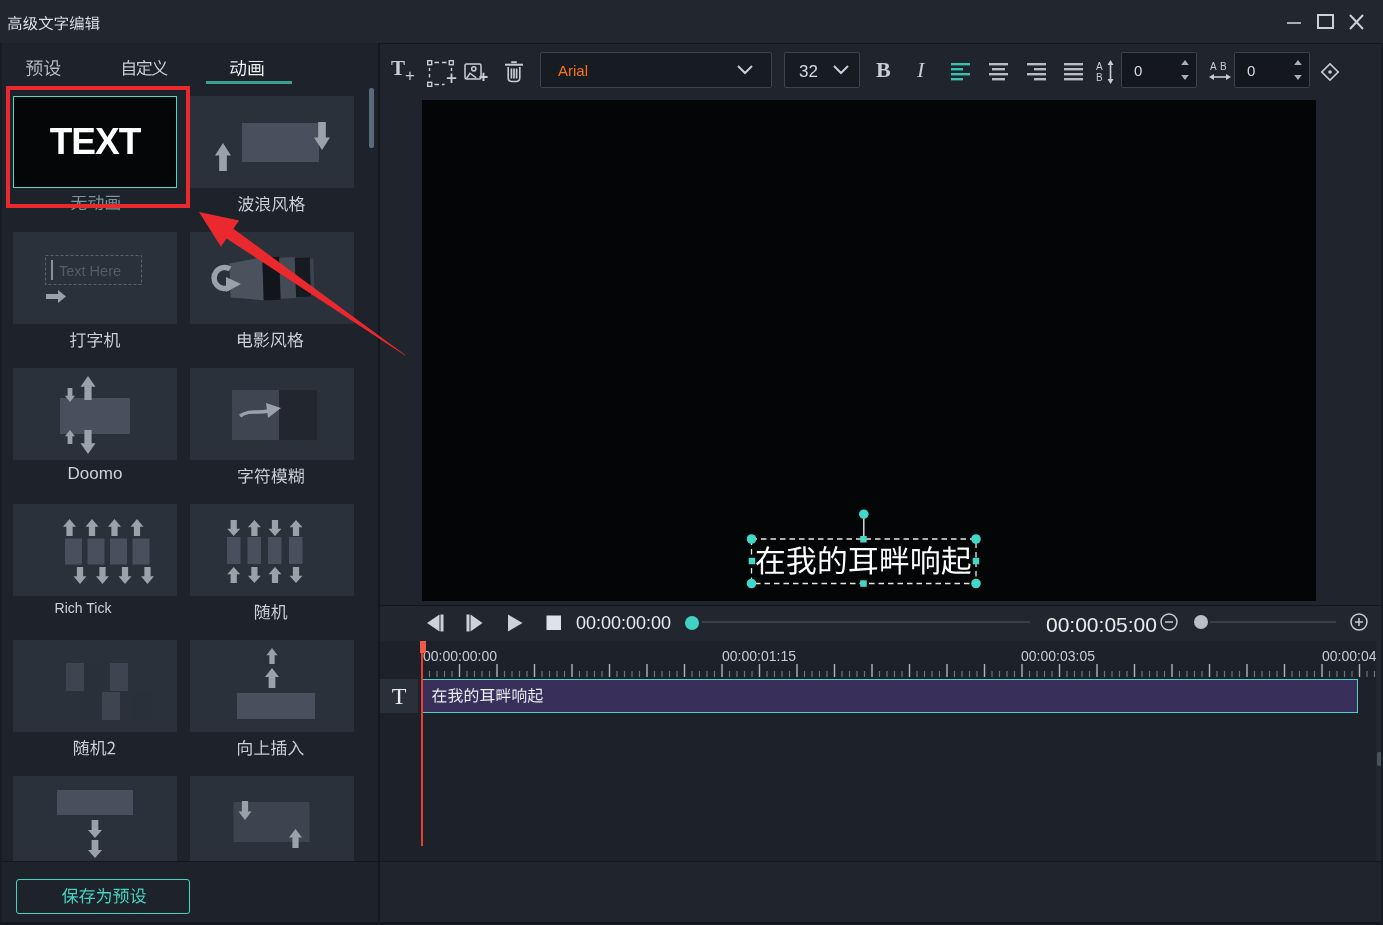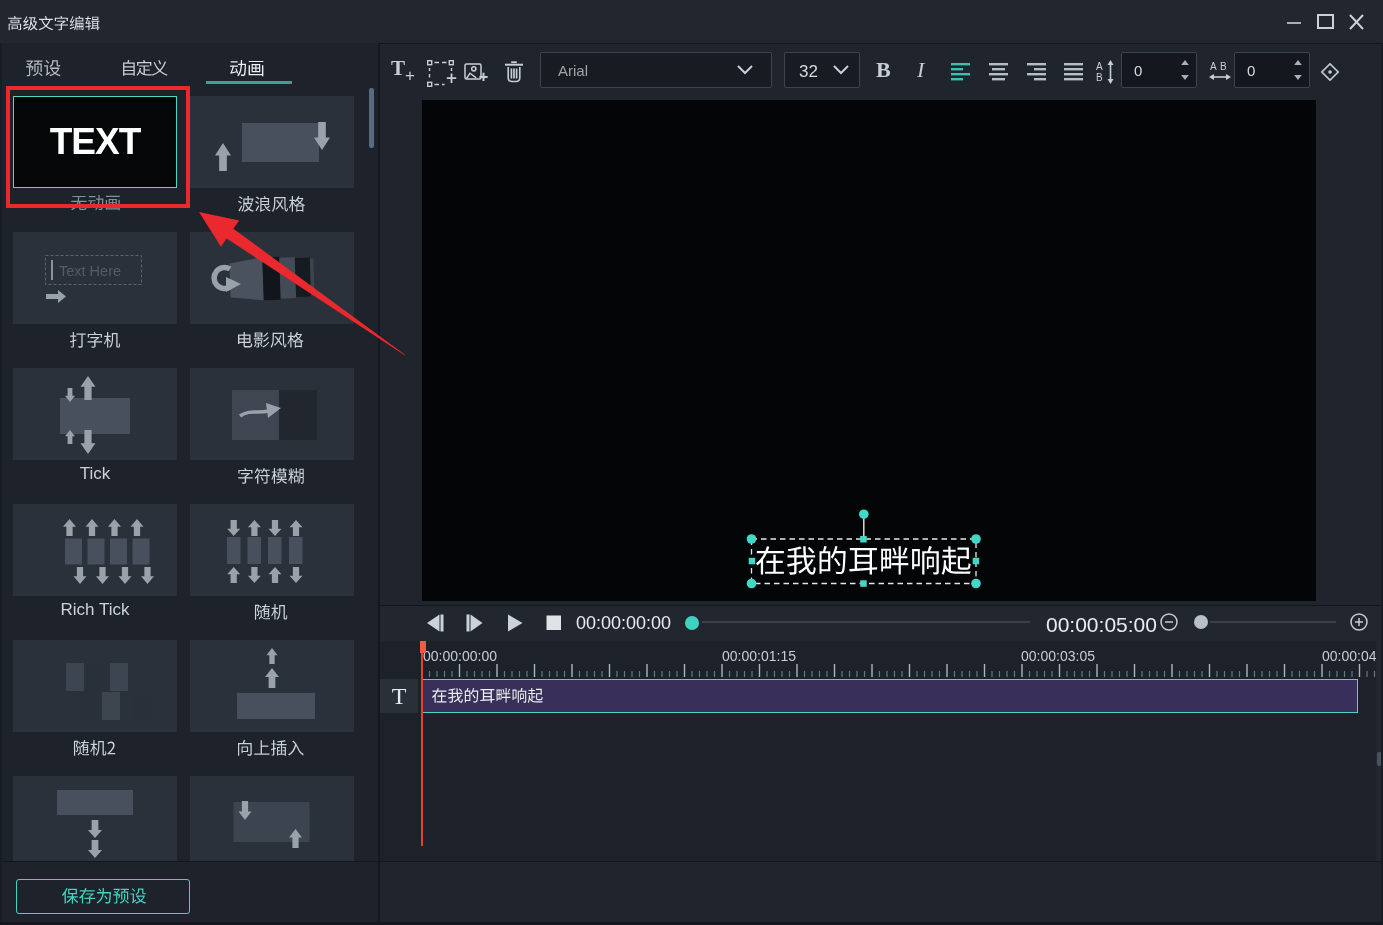--- a/index.html
+++ b/index.html
@@ -128,25 +128,25 @@
   </svg>
 <svg style="position:absolute;left:237.5px;top:196.0px;overflow:visible" width="67.0" height="15.9" viewBox="0.65 -14.42 66.96 15.89">
     <path d="M1.6 -13.2C2.6 -12.7 3.9 -11.8 4.5 -11.3L5.3 -12.3C4.6 -12.8 3.3 -13.6 2.3 -14.1ZM0.6 -8.6C1.7 -8.1 3 -7.3 3.7 -6.8L4.4 -7.8C3.7 -8.3 2.4 -9.1 1.4 -9.6ZM1.1 0.4 2.2 1.1C3.1 -0.4 4.1 -2.6 4.8 -4.4L3.8 -5.1C3 -3.2 1.9 -1 1.1 0.4ZM10.1 -10.6V-7.6H7.2V-10.6ZM6 -11.8V-7.5C6 -5 5.8 -1.7 4 0.7C4.3 0.8 4.8 1.1 5 1.3C6.7 -0.8 7.1 -4 7.2 -6.5H7.7C8.3 -4.7 9.2 -3.2 10.4 -1.9C9.2 -0.9 7.8 -0.2 6.3 0.3C6.5 0.6 6.9 1.1 7.1 1.4C8.6 0.9 10 0.1 11.3 -1C12.5 0 13.9 0.9 15.6 1.4C15.8 1 16.2 0.5 16.4 0.3C14.8 -0.2 13.4 -0.9 12.2 -1.9C13.4 -3.3 14.5 -5.1 15.1 -7.3L14.3 -7.7L14 -7.6H11.4V-10.6H14.6C14.3 -9.8 14 -9.1 13.7 -8.5L14.8 -8.2C15.3 -9 15.8 -10.4 16.3 -11.6L15.4 -11.9L15.1 -11.8H11.4V-14.3H10.1V-11.8ZM8.9 -6.5H13.5C13 -5 12.2 -3.8 11.3 -2.7C10.2 -3.8 9.4 -5.1 8.9 -6.5Z M18.5 -13C19.5 -12.4 20.6 -11.5 21.2 -10.9L22.1 -11.8C21.5 -12.4 20.3 -13.3 19.4 -13.8ZM17.7 -8.4C18.7 -7.9 20 -7.1 20.6 -6.5L21.4 -7.5C20.8 -8.1 19.5 -8.8 18.5 -9.3ZM18.1 0.2 19.2 0.9C20.1 -0.6 21.1 -2.6 21.8 -4.4L20.8 -5.1C20 -3.3 18.9 -1.1 18.1 0.2ZM30.5 -8.3V-6.4H24.2V-8.3ZM30.5 -9.4H24.2V-11.3H30.5ZM23 1.5C23.4 1.2 23.9 1 27.6 -0.3C27.5 -0.5 27.4 -1 27.4 -1.4L24.2 -0.4V-5.3H26.7C27.7 -2.2 29.6 0.2 32.5 1.2C32.7 0.9 33 0.4 33.3 0.1C31.9 -0.3 30.7 -1.1 29.8 -2.1C30.7 -2.7 31.7 -3.3 32.5 -4L31.7 -4.8C31 -4.3 30 -3.5 29.1 -3C28.6 -3.7 28.3 -4.5 27.9 -5.3H31.7V-12.4H28.4C28.2 -13 27.8 -13.8 27.4 -14.4L26.3 -14.1C26.6 -13.6 26.8 -13 27 -12.4H22.9V-0.9C22.9 -0.2 22.6 0.3 22.3 0.5C22.6 0.7 22.9 1.2 23 1.5Z M36.7 -13.5V-8.4C36.7 -5.7 36.5 -2 34.7 0.5C35 0.7 35.5 1.1 35.7 1.4C37.7 -1.3 38 -5.6 38 -8.4V-12.2H46.9C47 -3.4 47 1.2 49.2 1.2C50.1 1.2 50.4 0.4 50.5 -1.8C50.3 -2 49.9 -2.4 49.7 -2.7C49.6 -1.3 49.5 -0.1 49.3 -0.1C48.1 -0.1 48.1 -5.4 48.2 -13.5ZM44.4 -11C43.9 -9.7 43.3 -8.3 42.6 -7C41.7 -8.2 40.7 -9.3 39.8 -10.3L38.8 -9.8C39.8 -8.6 40.9 -7.2 41.9 -5.8C40.8 -4 39.5 -2.5 38.1 -1.6C38.4 -1.3 38.8 -0.9 39 -0.6C40.4 -1.6 41.6 -3.1 42.7 -4.8C43.8 -3.3 44.7 -1.9 45.3 -0.8L46.5 -1.5C45.8 -2.7 44.7 -4.3 43.4 -6C44.3 -7.4 44.9 -9.1 45.5 -10.7Z M60.8 -11.3H64.5C64 -10.3 63.3 -9.3 62.5 -8.4C61.7 -9.3 61 -10.1 60.6 -11ZM54.4 -14.3V-10.6H51.9V-9.4H54.3C53.8 -7.1 52.6 -4.4 51.5 -3C51.7 -2.7 52 -2.2 52.1 -1.9C53 -3 53.8 -4.8 54.4 -6.7V1.3H55.6V-7.2C56.2 -6.5 56.8 -5.6 57 -5.1L57.8 -6.1C57.5 -6.5 56.1 -8.2 55.6 -8.7V-9.4H57.6L57.2 -9.1C57.5 -8.9 58 -8.4 58.2 -8.2C58.8 -8.7 59.3 -9.4 59.9 -10C60.3 -9.2 60.9 -8.4 61.6 -7.7C60.2 -6.4 58.5 -5.5 56.8 -4.9C57.1 -4.7 57.4 -4.2 57.5 -3.9C58 -4.1 58.4 -4.2 58.9 -4.5V1.4H60V0.6H64.8V1.3H66V-4.6L66.8 -4.3C67 -4.6 67.4 -5.1 67.6 -5.4C65.9 -5.9 64.5 -6.7 63.3 -7.6C64.5 -8.9 65.5 -10.4 66.1 -12.1L65.3 -12.5L65.1 -12.4H61.4C61.7 -12.9 61.9 -13.4 62.1 -14L60.9 -14.3C60.2 -12.6 59.1 -10.9 57.9 -9.7V-10.6H55.6V-14.3ZM60 -0.5V-3.8H64.8V-0.5ZM59.7 -4.9C60.7 -5.4 61.6 -6.1 62.5 -6.8C63.3 -6.1 64.3 -5.4 65.4 -4.9Z" fill="#ccd2d9"></path>
   </svg>
 <svg style="position:absolute;left:70.0px;top:331.5px;overflow:visible" width="50.0" height="15.8" viewBox="0.66 -14.4 49.98 15.76">
     <path d="M3.4 -14.3V-10.8H0.8V-9.6H3.4V-6C2.4 -5.7 1.4 -5.5 0.7 -5.3L1.1 -4L3.4 -4.7V-0.3C3.4 -0.1 3.3 -0 3 -0C2.8 0 2.1 0 1.3 -0C1.4 0.3 1.6 0.9 1.7 1.2C2.9 1.2 3.6 1.2 4 1C4.5 0.7 4.6 0.4 4.6 -0.3V-5.1L7.2 -5.8L7 -7L4.6 -6.4V-9.6H7V-10.8H4.6V-14.3ZM7.1 -12.9V-11.6H12V-0.5C12 -0.2 11.8 -0.1 11.5 -0.1C11.1 -0.1 9.9 -0.1 8.6 -0.1C8.8 0.3 9.1 0.9 9.2 1.3C10.8 1.3 11.8 1.2 12.5 1C13.1 0.8 13.3 0.4 13.3 -0.5V-11.6H16.3V-12.9Z M24.8 -6.2V-5.1H18.2V-3.9H24.8V-0.2C24.8 0 24.7 0.1 24.4 0.1C24.1 0.1 23 0.1 21.9 0.1C22.1 0.4 22.3 1 22.4 1.3C23.9 1.3 24.8 1.3 25.4 1.1C26 0.9 26.2 0.5 26.2 -0.2V-3.9H32.8V-5.1H26.2V-5.7C27.7 -6.5 29.2 -7.7 30.2 -8.8L29.4 -9.4L29.1 -9.4H21V-8.2H27.8C26.9 -7.4 25.8 -6.7 24.8 -6.2ZM24.2 -14C24.5 -13.6 24.9 -13 25.1 -12.5H18.4V-9H19.6V-11.3H31.3V-9H32.6V-12.5H26.6C26.3 -13.1 25.9 -13.8 25.4 -14.4Z M42.5 -13.3V-7.9C42.5 -5.2 42.2 -1.8 39.9 0.5C40.2 0.7 40.7 1.1 40.9 1.4C43.4 -1.2 43.7 -5 43.7 -7.9V-12.1H46.9V-1.2C46.9 0.3 47 0.6 47.3 0.9C47.5 1.1 47.9 1.2 48.3 1.2C48.5 1.2 48.9 1.2 49.1 1.2C49.5 1.2 49.8 1.1 50 1C50.3 0.8 50.4 0.5 50.5 0C50.6 -0.4 50.6 -1.7 50.6 -2.7C50.3 -2.8 49.9 -3 49.7 -3.2C49.7 -2.1 49.6 -1.2 49.6 -0.8C49.6 -0.4 49.5 -0.2 49.4 -0.1C49.4 -0 49.2 0 49.1 0C48.9 0 48.7 0 48.6 0C48.5 0 48.4 -0 48.3 -0.1C48.2 -0.2 48.2 -0.5 48.2 -1.1V-13.3ZM37.7 -14.3V-10.6H34.9V-9.4H37.5C36.9 -7.1 35.7 -4.4 34.5 -3C34.7 -2.7 35 -2.2 35.1 -1.8C36.1 -3 37 -4.9 37.7 -6.9V1.3H38.9V-6.5C39.6 -5.6 40.4 -4.6 40.7 -4L41.5 -5C41.2 -5.5 39.5 -7.3 38.9 -7.9V-9.4H41.5V-10.6H38.9V-14.3Z" fill="#ccd2d9"></path>
   </svg>
 <svg style="position:absolute;left:238.3px;top:331.5px;overflow:visible" width="65.5" height="15.7" viewBox="2.14 -14.3 65.47 15.67">
     <path d="M7.7 -6.9V-4.5H3.5V-6.9ZM9 -6.9H13.4V-4.5H9ZM7.7 -8.1H3.5V-10.6H7.7ZM9 -8.1V-10.6H13.4V-8.1ZM2.1 -11.8V-2.2H3.5V-3.2H7.7V-1.4C7.7 0.5 8.2 1.1 10.1 1.1C10.6 1.1 13.4 1.1 13.9 1.1C15.7 1.1 16.1 0.2 16.4 -2.4C16 -2.5 15.4 -2.8 15.1 -3C15 -0.8 14.8 -0.2 13.8 -0.2C13.2 -0.2 10.7 -0.2 10.2 -0.2C9.2 -0.2 9 -0.4 9 -1.4V-3.2H14.7V-11.8H9V-14.2H7.7V-11.8Z M31.3 -13.9C30.3 -12.6 28.6 -11.1 27.1 -10.3C27.4 -10.1 27.8 -9.7 28 -9.4C29.6 -10.4 31.3 -11.9 32.5 -13.4ZM31.8 -9.4C30.8 -7.9 28.8 -6.4 27.1 -5.5C27.4 -5.3 27.8 -4.9 28 -4.6C29.8 -5.6 31.8 -7.2 33 -8.9ZM32.2 -4.4C31 -2.5 28.8 -0.7 26.6 0.3C26.9 0.5 27.2 1 27.5 1.3C29.8 0.1 32 -1.8 33.4 -4ZM20.2 -5.2H25.1V-3.7H20.2ZM24.1 -2C24.7 -1.2 25.3 -0.2 25.6 0.5L26.6 0C26.3 -0.6 25.6 -1.7 25 -2.5ZM20 -10.9H25.2V-9.9H20ZM20 -12.8H25.2V-11.8H20ZM18.8 -13.7V-9H26.5V-13.7ZM19.6 -2.4C19.2 -1.5 18.6 -0.6 18 0C18.2 0.2 18.6 0.5 18.9 0.7C19.5 0 20.3 -1.1 20.7 -2.1ZM21.6 -8.7C21.7 -8.5 21.9 -8.2 22 -8H18V-6.9H27.1V-8H23.3C23.2 -8.3 23 -8.7 22.8 -9ZM19 -6.1V-2.8H22V0C22 0.2 21.9 0.2 21.7 0.2C21.5 0.2 21 0.2 20.3 0.2C20.4 0.5 20.6 0.9 20.7 1.3C21.6 1.3 22.3 1.3 22.7 1.1C23.1 0.9 23.2 0.6 23.2 0V-2.8H26.3V-6.1Z M36.7 -13.5V-8.4C36.7 -5.7 36.5 -2 34.7 0.5C35 0.7 35.5 1.1 35.7 1.4C37.7 -1.3 38 -5.6 38 -8.4V-12.2H46.9C47 -3.4 47 1.2 49.2 1.2C50.1 1.2 50.4 0.4 50.5 -1.8C50.3 -2 49.9 -2.4 49.7 -2.7C49.6 -1.3 49.5 -0.1 49.3 -0.1C48.1 -0.1 48.1 -5.4 48.2 -13.5ZM44.4 -11C43.9 -9.7 43.3 -8.3 42.6 -7C41.7 -8.2 40.7 -9.3 39.8 -10.3L38.8 -9.8C39.8 -8.6 40.9 -7.2 41.9 -5.8C40.8 -4 39.5 -2.5 38.1 -1.6C38.4 -1.3 38.8 -0.9 39 -0.6C40.4 -1.6 41.6 -3.1 42.7 -4.8C43.8 -3.3 44.7 -1.9 45.3 -0.8L46.5 -1.5C45.8 -2.7 44.7 -4.3 43.4 -6C44.3 -7.4 44.9 -9.1 45.5 -10.7Z M60.8 -11.3H64.5C64 -10.3 63.3 -9.3 62.5 -8.4C61.7 -9.3 61 -10.1 60.6 -11ZM54.4 -14.3V-10.6H51.9V-9.4H54.3C53.8 -7.1 52.6 -4.4 51.5 -3C51.7 -2.7 52 -2.2 52.1 -1.9C53 -3 53.8 -4.8 54.4 -6.7V1.3H55.6V-7.2C56.2 -6.5 56.8 -5.6 57 -5.1L57.8 -6.1C57.5 -6.5 56.1 -8.2 55.6 -8.7V-9.4H57.6L57.2 -9.1C57.5 -8.9 58 -8.4 58.2 -8.2C58.8 -8.7 59.3 -9.4 59.9 -10C60.3 -9.2 60.9 -8.4 61.6 -7.7C60.2 -6.4 58.5 -5.5 56.8 -4.9C57.1 -4.7 57.4 -4.2 57.5 -3.9C58 -4.1 58.4 -4.2 58.9 -4.5V1.4H60V0.6H64.8V1.3H66V-4.6L66.8 -4.3C67 -4.6 67.4 -5.1 67.6 -5.4C65.9 -5.9 64.5 -6.7 63.3 -7.6C64.5 -8.9 65.5 -10.4 66.1 -12.1L65.3 -12.5L65.1 -12.4H61.4C61.7 -12.9 61.9 -13.4 62.1 -14L60.9 -14.3C60.2 -12.6 59.1 -10.9 57.9 -9.7V-10.6H55.6V-14.3ZM60 -0.5V-3.8H64.8V-0.5ZM59.7 -4.9C60.7 -5.4 61.6 -6.1 62.5 -6.8C63.3 -6.1 64.3 -5.4 65.4 -4.9Z" fill="#ccd2d9"></path>
   </svg>
-<div class="abs" style="left:13px;top:464px;width:164px;text-align:center;color:#ccd2d9;font-size:17px">Tick</div>
+<div class="abs" style="left:13px;top:464px;width:164px;text-align:center;color:#ccd2d9;font-size:17px">Doomo</div>
 <svg style="position:absolute;left:238.1px;top:467.5px;overflow:visible" width="65.8" height="15.9" viewBox="1.17 -14.4 65.79 15.95">
     <path d="M7.8 -6.2V-5.1H1.2V-3.9H7.8V-0.2C7.8 0 7.7 0.1 7.4 0.1C7.1 0.1 6 0.1 4.9 0.1C5.1 0.4 5.3 1 5.4 1.3C6.9 1.3 7.8 1.3 8.4 1.1C9 0.9 9.2 0.5 9.2 -0.2V-3.9H15.8V-5.1H9.2V-5.7C10.7 -6.5 12.2 -7.7 13.2 -8.8L12.4 -9.4L12.1 -9.4H4V-8.2H10.8C9.9 -7.4 8.8 -6.7 7.8 -6.2ZM7.2 -14C7.5 -13.6 7.9 -13 8.1 -12.5H1.4V-9H2.6V-11.3H14.3V-9H15.6V-12.5H9.6C9.3 -13.1 8.9 -13.8 8.4 -14.4Z M23.7 -4.7C24.5 -3.6 25.4 -2.2 25.9 -1.3L26.9 -2C26.5 -2.8 25.5 -4.2 24.8 -5.3ZM29.5 -9.2V-7.3H22.7V-6.2H29.5V-0.3C29.5 0 29.4 0.1 29 0.1C28.7 0.1 27.6 0.1 26.4 0.1C26.6 0.4 26.8 1 26.8 1.3C28.4 1.3 29.4 1.3 29.9 1.1C30.5 0.9 30.7 0.5 30.7 -0.3V-6.2H33V-7.3H30.7V-9.2ZM21.4 -9.4C20.6 -7.5 19.1 -5.6 17.7 -4.4C18 -4.2 18.4 -3.7 18.6 -3.4C19.1 -3.9 19.7 -4.5 20.2 -5.2V1.4H21.5V-6.9C21.9 -7.6 22.3 -8.2 22.6 -8.9ZM20.1 -14.3C19.6 -12.6 18.7 -10.9 17.6 -9.8C17.9 -9.7 18.4 -9.3 18.7 -9.1C19.2 -9.8 19.8 -10.6 20.3 -11.6H21.2C21.5 -10.8 22 -9.8 22.2 -9.3L23.3 -9.7C23.1 -10.1 22.8 -10.9 22.4 -11.6H25.1V-12.6H20.8C21 -13.1 21.2 -13.6 21.3 -14ZM26.8 -14.3C26.3 -12.6 25.3 -11 24.2 -10C24.5 -9.8 25.1 -9.4 25.3 -9.2C25.9 -9.9 26.5 -10.7 27 -11.6H28.1C28.6 -10.9 29.1 -10 29.4 -9.5L30.5 -10C30.3 -10.4 29.9 -11 29.5 -11.6H32.9V-12.6H27.5C27.7 -13.1 27.8 -13.6 28 -14Z M42 -7.1H47.9V-5.9H42ZM42 -9.2H47.9V-8H42ZM46.4 -14.3V-12.9H43.8V-14.3H42.6V-12.9H40.1V-11.8H42.6V-10.5H43.8V-11.8H46.4V-10.5H47.7V-11.8H50.1V-12.9H47.7V-14.3ZM40.8 -10.2V-4.9H44.3C44.2 -4.4 44.2 -3.9 44 -3.5H39.8V-2.4H43.7C43 -1.1 41.8 -0.2 39.3 0.3C39.5 0.6 39.9 1.1 40 1.4C42.9 0.6 44.3 -0.6 45 -2.4C45.8 -0.5 47.4 0.8 49.6 1.4C49.8 1 50.2 0.6 50.4 0.3C48.5 -0.1 47 -1 46.2 -2.4H50V-3.5H45.3C45.4 -3.9 45.5 -4.4 45.5 -4.9H49.2V-10.2ZM37 -14.3V-11H34.9V-9.8H37V-9.8C36.5 -7.5 35.5 -4.8 34.5 -3.3C34.8 -3 35.1 -2.5 35.2 -2.1C35.9 -3.1 36.5 -4.7 37 -6.3V1.3H38.2V-7.4C38.7 -6.5 39.2 -5.4 39.4 -4.9L40.2 -5.8C39.9 -6.3 38.6 -8.4 38.2 -9.1V-9.8H40V-11H38.2V-14.3Z M51.9 -12.9C52.2 -11.7 52.6 -10.2 52.7 -9.2L53.6 -9.4C53.5 -10.4 53.1 -12 52.7 -13.1ZM56.3 -13.2C56 -12.1 55.6 -10.4 55.2 -9.4L56 -9.1C56.4 -10.1 56.9 -11.6 57.3 -12.9ZM57.3 -6.6V0.4H58.4V-0.8H61.8V-6.6H60.1V-9.7H62.2V-10.9H60.1V-14.3H59V-10.9H56.9V-9.7H59V-6.6ZM62.7 -13.7V-6.2C62.7 -3.9 62.6 -1.1 61.2 0.9C61.5 1 61.9 1.3 62.1 1.5C63.2 -0 63.6 -2.3 63.7 -4.4H65.9V-0.1C65.9 0.1 65.8 0.2 65.6 0.2C65.4 0.2 64.8 0.2 64 0.2C64.2 0.5 64.3 1 64.3 1.3C65.4 1.3 66 1.3 66.5 1.1C66.8 0.9 67 0.5 67 -0.1V-13.7ZM63.7 -12.6H65.9V-9.6H63.7ZM63.7 -8.5H65.9V-5.4H63.7V-6.2ZM58.4 -5.5H60.7V-1.9H58.4ZM51.9 -8.6V-7.4H53.8C53.3 -5.5 52.4 -3.3 51.5 -2.1C51.7 -1.7 52 -1.2 52.2 -0.8C52.8 -1.8 53.4 -3.3 53.9 -4.8V1.3H55V-5.5C55.5 -4.7 56 -3.7 56.2 -3.1L57 -4.1C56.7 -4.6 55.4 -6.4 55 -7V-7.4H56.7V-8.6H55V-14.2H53.9V-8.6Z" fill="#ccd2d9"></path>
   </svg>
-<div class="abs" style="left:13px;top:600px;width:164px;text-align:center;color:#ccd2d9;font-size:17px">Rich Tick</div>
+<div class="abs" style="left:1px;top:600px;width:164px;text-align:center;color:#ccd2d9;font-size:14px">Rich Tick</div>
 <svg style="position:absolute;left:254.8px;top:603.5px;overflow:visible" width="32.3" height="15.7" viewBox="1.34 -14.3 32.3 15.66">
     <path d="M5.6 -12.3C6.2 -11.5 7 -10.4 7.3 -9.7L8.2 -10.2C7.9 -10.9 7.1 -12 6.4 -12.8ZM11.4 -14.3C11.3 -13.6 11.1 -13 10.9 -12.4H8.4V-11.3H10.5C9.9 -9.9 9.1 -8.7 8 -7.9C8.3 -7.7 8.7 -7.2 8.9 -7C9.4 -7.4 9.8 -7.9 10.1 -8.4V-1.2H11.2V-4H14.4V-2.3C14.4 -2.2 14.3 -2.1 14.2 -2.1C14 -2.1 13.5 -2.1 13 -2.1C13.1 -1.8 13.2 -1.4 13.3 -1.1C14.1 -1.1 14.7 -1.2 15.1 -1.3C15.4 -1.5 15.5 -1.8 15.5 -2.3V-9.8H11C11.3 -10.3 11.5 -10.7 11.7 -11.3H16.2V-12.4H12.1C12.3 -12.9 12.5 -13.5 12.6 -14.1ZM11.2 -6.4H14.4V-5H11.2ZM11.2 -7.4V-8.8H14.4V-7.4ZM1.3 -13.5V1.4H2.5V-12.4H4.3C4 -11.2 3.6 -9.7 3.2 -8.4C4.2 -7 4.5 -5.8 4.5 -4.9C4.5 -4.3 4.4 -3.8 4.1 -3.6C4 -3.6 3.9 -3.5 3.7 -3.5C3.5 -3.5 3.2 -3.5 2.9 -3.5C3.1 -3.2 3.2 -2.7 3.2 -2.4C3.5 -2.4 3.9 -2.4 4.1 -2.4C4.4 -2.5 4.7 -2.6 4.9 -2.8C5.4 -3.1 5.5 -3.8 5.5 -4.7C5.5 -5.8 5.3 -7.1 4.3 -8.5C4.7 -9.9 5.3 -11.7 5.7 -13.1L4.9 -13.6L4.7 -13.5ZM8.1 -7.7H5.5V-6.6H7V-1.8C6.4 -1.6 5.7 -0.8 4.9 0.1L5.7 1.2C6.4 0.1 7.1 -0.9 7.5 -0.9C7.9 -0.9 8.3 -0.4 9 0C9.9 0.7 10.9 1 12.5 1C13.5 1 15.3 0.9 16.1 0.9C16.2 0.5 16.3 -0 16.4 -0.3C15.3 -0.2 13.6 -0.1 12.5 -0.1C11.1 -0.1 10.1 -0.3 9.2 -0.9C8.8 -1.2 8.4 -1.5 8.1 -1.7Z M25.5 -13.3V-7.9C25.5 -5.2 25.2 -1.8 22.9 0.5C23.2 0.7 23.7 1.1 23.9 1.4C26.4 -1.2 26.7 -5 26.7 -7.9V-12.1H29.9V-1.2C29.9 0.3 30 0.6 30.3 0.9C30.5 1.1 30.9 1.2 31.3 1.2C31.5 1.2 31.9 1.2 32.1 1.2C32.5 1.2 32.8 1.1 33 1C33.3 0.8 33.4 0.5 33.5 0C33.6 -0.4 33.6 -1.7 33.6 -2.7C33.3 -2.8 32.9 -3 32.7 -3.2C32.7 -2.1 32.6 -1.2 32.6 -0.8C32.6 -0.4 32.5 -0.2 32.4 -0.1C32.4 -0 32.2 0 32.1 0C31.9 0 31.7 0 31.6 0C31.5 0 31.4 -0 31.3 -0.1C31.2 -0.2 31.2 -0.5 31.2 -1.1V-13.3ZM20.7 -14.3V-10.6H17.9V-9.4H20.5C19.9 -7.1 18.7 -4.4 17.5 -3C17.7 -2.7 18 -2.2 18.1 -1.8C19.1 -3 20 -4.9 20.7 -6.9V1.3H21.9V-6.5C22.6 -5.6 23.4 -4.6 23.7 -4L24.5 -5C24.2 -5.5 22.5 -7.3 21.9 -7.9V-9.4H24.5V-10.6H21.9V-14.3Z" fill="#ccd2d9"></path>
   </svg>
 <svg style="position:absolute;left:74.4px;top:739.5px;overflow:visible" width="41.2" height="15.7" viewBox="1.34 -14.3 41.24 15.66">
     <path d="M5.6 -12.3C6.2 -11.5 7 -10.4 7.3 -9.7L8.2 -10.2C7.9 -10.9 7.1 -12 6.4 -12.8ZM11.4 -14.3C11.3 -13.6 11.1 -13 10.9 -12.4H8.4V-11.3H10.5C9.9 -9.9 9.1 -8.7 8 -7.9C8.3 -7.7 8.7 -7.2 8.9 -7C9.4 -7.4 9.8 -7.9 10.1 -8.4V-1.2H11.2V-4H14.4V-2.3C14.4 -2.2 14.3 -2.1 14.2 -2.1C14 -2.1 13.5 -2.1 13 -2.1C13.1 -1.8 13.2 -1.4 13.3 -1.1C14.1 -1.1 14.7 -1.2 15.1 -1.3C15.4 -1.5 15.5 -1.8 15.5 -2.3V-9.8H11C11.3 -10.3 11.5 -10.7 11.7 -11.3H16.2V-12.4H12.1C12.3 -12.9 12.5 -13.5 12.6 -14.1ZM11.2 -6.4H14.4V-5H11.2ZM11.2 -7.4V-8.8H14.4V-7.4ZM1.3 -13.5V1.4H2.5V-12.4H4.3C4 -11.2 3.6 -9.7 3.2 -8.4C4.2 -7 4.5 -5.8 4.5 -4.9C4.5 -4.3 4.4 -3.8 4.1 -3.6C4 -3.6 3.9 -3.5 3.7 -3.5C3.5 -3.5 3.2 -3.5 2.9 -3.5C3.1 -3.2 3.2 -2.7 3.2 -2.4C3.5 -2.4 3.9 -2.4 4.1 -2.4C4.4 -2.5 4.7 -2.6 4.9 -2.8C5.4 -3.1 5.5 -3.8 5.5 -4.7C5.5 -5.8 5.3 -7.1 4.3 -8.5C4.7 -9.9 5.3 -11.7 5.7 -13.1L4.9 -13.6L4.7 -13.5ZM8.1 -7.7H5.5V-6.6H7V-1.8C6.4 -1.6 5.7 -0.8 4.9 0.1L5.7 1.2C6.4 0.1 7.1 -0.9 7.5 -0.9C7.9 -0.9 8.3 -0.4 9 0C9.9 0.7 10.9 1 12.5 1C13.5 1 15.3 0.9 16.1 0.9C16.2 0.5 16.3 -0 16.4 -0.3C15.3 -0.2 13.6 -0.1 12.5 -0.1C11.1 -0.1 10.1 -0.3 9.2 -0.9C8.8 -1.2 8.4 -1.5 8.1 -1.7Z M25.5 -13.3V-7.9C25.5 -5.2 25.2 -1.8 22.9 0.5C23.2 0.7 23.7 1.1 23.9 1.4C26.4 -1.2 26.7 -5 26.7 -7.9V-12.1H29.9V-1.2C29.9 0.3 30 0.6 30.3 0.9C30.5 1.1 30.9 1.2 31.3 1.2C31.5 1.2 31.9 1.2 32.1 1.2C32.5 1.2 32.8 1.1 33 1C33.3 0.8 33.4 0.5 33.5 0C33.6 -0.4 33.6 -1.7 33.6 -2.7C33.3 -2.8 32.9 -3 32.7 -3.2C32.7 -2.1 32.6 -1.2 32.6 -0.8C32.6 -0.4 32.5 -0.2 32.4 -0.1C32.4 -0 32.2 0 32.1 0C31.9 0 31.7 0 31.6 0C31.5 0 31.4 -0 31.3 -0.1C31.2 -0.2 31.2 -0.5 31.2 -1.1V-13.3ZM20.7 -14.3V-10.6H17.9V-9.4H20.5C19.9 -7.1 18.7 -4.4 17.5 -3C17.7 -2.7 18 -2.2 18.1 -1.8C19.1 -3 20 -4.9 20.7 -6.9V1.3H21.9V-6.5C22.6 -5.6 23.4 -4.6 23.7 -4L24.5 -5C24.2 -5.5 22.5 -7.3 21.9 -7.9V-9.4H24.5V-10.6H21.9V-14.3Z M34.7 0H42.6V-1.3H39.1C38.5 -1.3 37.7 -1.3 37.1 -1.2C40 -4 42 -6.5 42 -9C42 -11.2 40.6 -12.7 38.4 -12.7C36.8 -12.7 35.7 -12 34.7 -10.9L35.6 -10C36.3 -10.8 37.1 -11.4 38.2 -11.4C39.7 -11.4 40.5 -10.4 40.5 -9C40.5 -6.8 38.7 -4.3 34.7 -0.9Z" fill="#ccd2d9"></path>
   </svg>
 <svg style="position:absolute;left:238.2px;top:739.5px;overflow:visible" width="65.7" height="15.7" viewBox="1.68 -14.31 65.7 15.69">
     <path d="M7.4 -14.3C7.2 -13.4 6.8 -12.3 6.4 -11.3H1.7V1.4H2.9V-10.1H14.1V-0.3C14.1 -0 14 0.1 13.7 0.1C13.3 0.1 12.2 0.1 10.9 0C11.1 0.4 11.3 1 11.4 1.4C13 1.4 14 1.3 14.6 1.1C15.2 0.9 15.4 0.5 15.4 -0.3V-11.3H7.8C8.2 -12.2 8.7 -13.1 9 -14.1ZM6.3 -6.7H10.6V-3.4H6.3ZM5.2 -7.8V-1H6.3V-2.2H11.8V-7.8Z M24.3 -14V-0.7H17.9V0.5H33.2V-0.7H25.6V-7.5H32V-8.8H25.6V-14Z M46.4 -4.1V-3H48.4V-0.6H45.8V-9.1H50.2V-10.3H45.8V-12.4C47.1 -12.6 48.3 -12.8 49.3 -13.1L48.6 -14.2C46.8 -13.6 43.5 -13.2 40.8 -13.1C41 -12.8 41.1 -12.3 41.2 -12.1C42.2 -12.1 43.4 -12.2 44.6 -12.3V-10.3H40.2V-9.1H44.6V-0.6H41.8V-3H43.9V-4.1H41.8V-6.2C42.6 -6.4 43.3 -6.6 43.9 -6.9L43.3 -7.9C42.6 -7.6 41.6 -7.2 40.7 -7V1.3H41.8V0.5H48.4V1.4H49.6V-7.4H46.4V-6.3H48.4V-4.1ZM36.7 -14.3V-10.8H34.9V-9.7H36.7V-5.8L34.6 -5.2L34.9 -4L36.7 -4.5V-0.1C36.7 0.1 36.7 0.1 36.5 0.1C36.3 0.1 35.8 0.1 35.2 0.1C35.4 0.5 35.5 1 35.6 1.3C36.5 1.3 37.1 1.3 37.5 1.1C37.8 0.9 38 0.5 38 -0.1V-4.9L39.8 -5.5L39.7 -6.6L38 -6.2V-9.7H39.6V-10.8H38V-14.3Z M56 -12.8C57.1 -12.1 58 -11.1 58.8 -10C57.6 -5.2 55.5 -1.8 51.7 0.2C52 0.5 52.6 1 52.9 1.2C56.3 -0.8 58.5 -3.9 59.8 -8.3C61.7 -4.9 62.9 -1 66.8 1.2C66.8 0.8 67.2 0.1 67.4 -0.3C61.7 -3.6 62.2 -10 56.8 -13.9Z" fill="#ccd2d9"></path>
   </svg>
 <div class="abs" style="left:0;top:861px;width:378px;height:64px;background:#1e232b;border-top:1px solid #14171c"></div>
@@ -174,21 +174,21 @@
 <path d="M2.5 15.5 L6 10.2 L12.2 14.8"></path>
 <path d="M19.5 9.8 V18 M15.4 13.9 H23.6" stroke-width="2"></path>
 </svg>
 <svg class="abs" style="left:504px;top:60px" width="20" height="24" viewBox="0 0 20 24" fill="none" stroke="#c7cdd7" stroke-width="1.6">
 <path d="M7.2 2.2 H12.8" stroke-width="1.8"></path>
 <path d="M1 4.7 H19" stroke-width="2"></path>
 <path d="M4.2 7 V17.5 Q4.2 21.5 8 21.5 H12 Q15.8 21.5 15.8 17.5 V7"></path>
 <path d="M7.4 8.5 V18.5 M10 8.5 V18.5 M12.6 8.5 V18.5" stroke-width="1.7"></path>
 </svg>
 <div class="abs" style="left:540px;top:52px;width:230px;height:34px;background:#171b22;border:1px solid #3d434e;border-radius:2px"></div>
-<div class="abs" style="left:558px;top:62px;font-size:15px;color:#a3a3a3">Arial</div>
+<div class="abs" style="left:558px;top:62px;font-size:15px;color:#f97316">Arial</div>
 <svg class="abs" style="left:737px;top:65px" width="16" height="10" viewBox="0 0 16 10" fill="none" stroke="#c7cdd7" stroke-width="2">
     <path d="M1 1 L8 8 L15 1"></path>
   </svg>
 <div class="abs" style="left:784px;top:52px;width:74px;height:34px;background:#171b22;border:1px solid #3d434e;border-radius:2px"></div>
 <div class="abs" style="left:799px;top:62px;font-size:17px;color:#d5dae0">32</div>
 <svg class="abs" style="left:833px;top:65px" width="16" height="10" viewBox="0 0 16 10" fill="none" stroke="#c7cdd7" stroke-width="2">
     <path d="M1 1 L8 8 L15 1"></path>
   </svg>
 <div class="abs" style="left:876px;top:57px;font-family:'Liberation Serif',serif;font-size:22px;font-weight:bold;color:#c7cdd7">B</div>
 <div class="abs" style="left:917px;top:57px;font-family:'Liberation Serif',serif;font-size:22px;font-style:italic;color:#c7cdd7">I</div>

